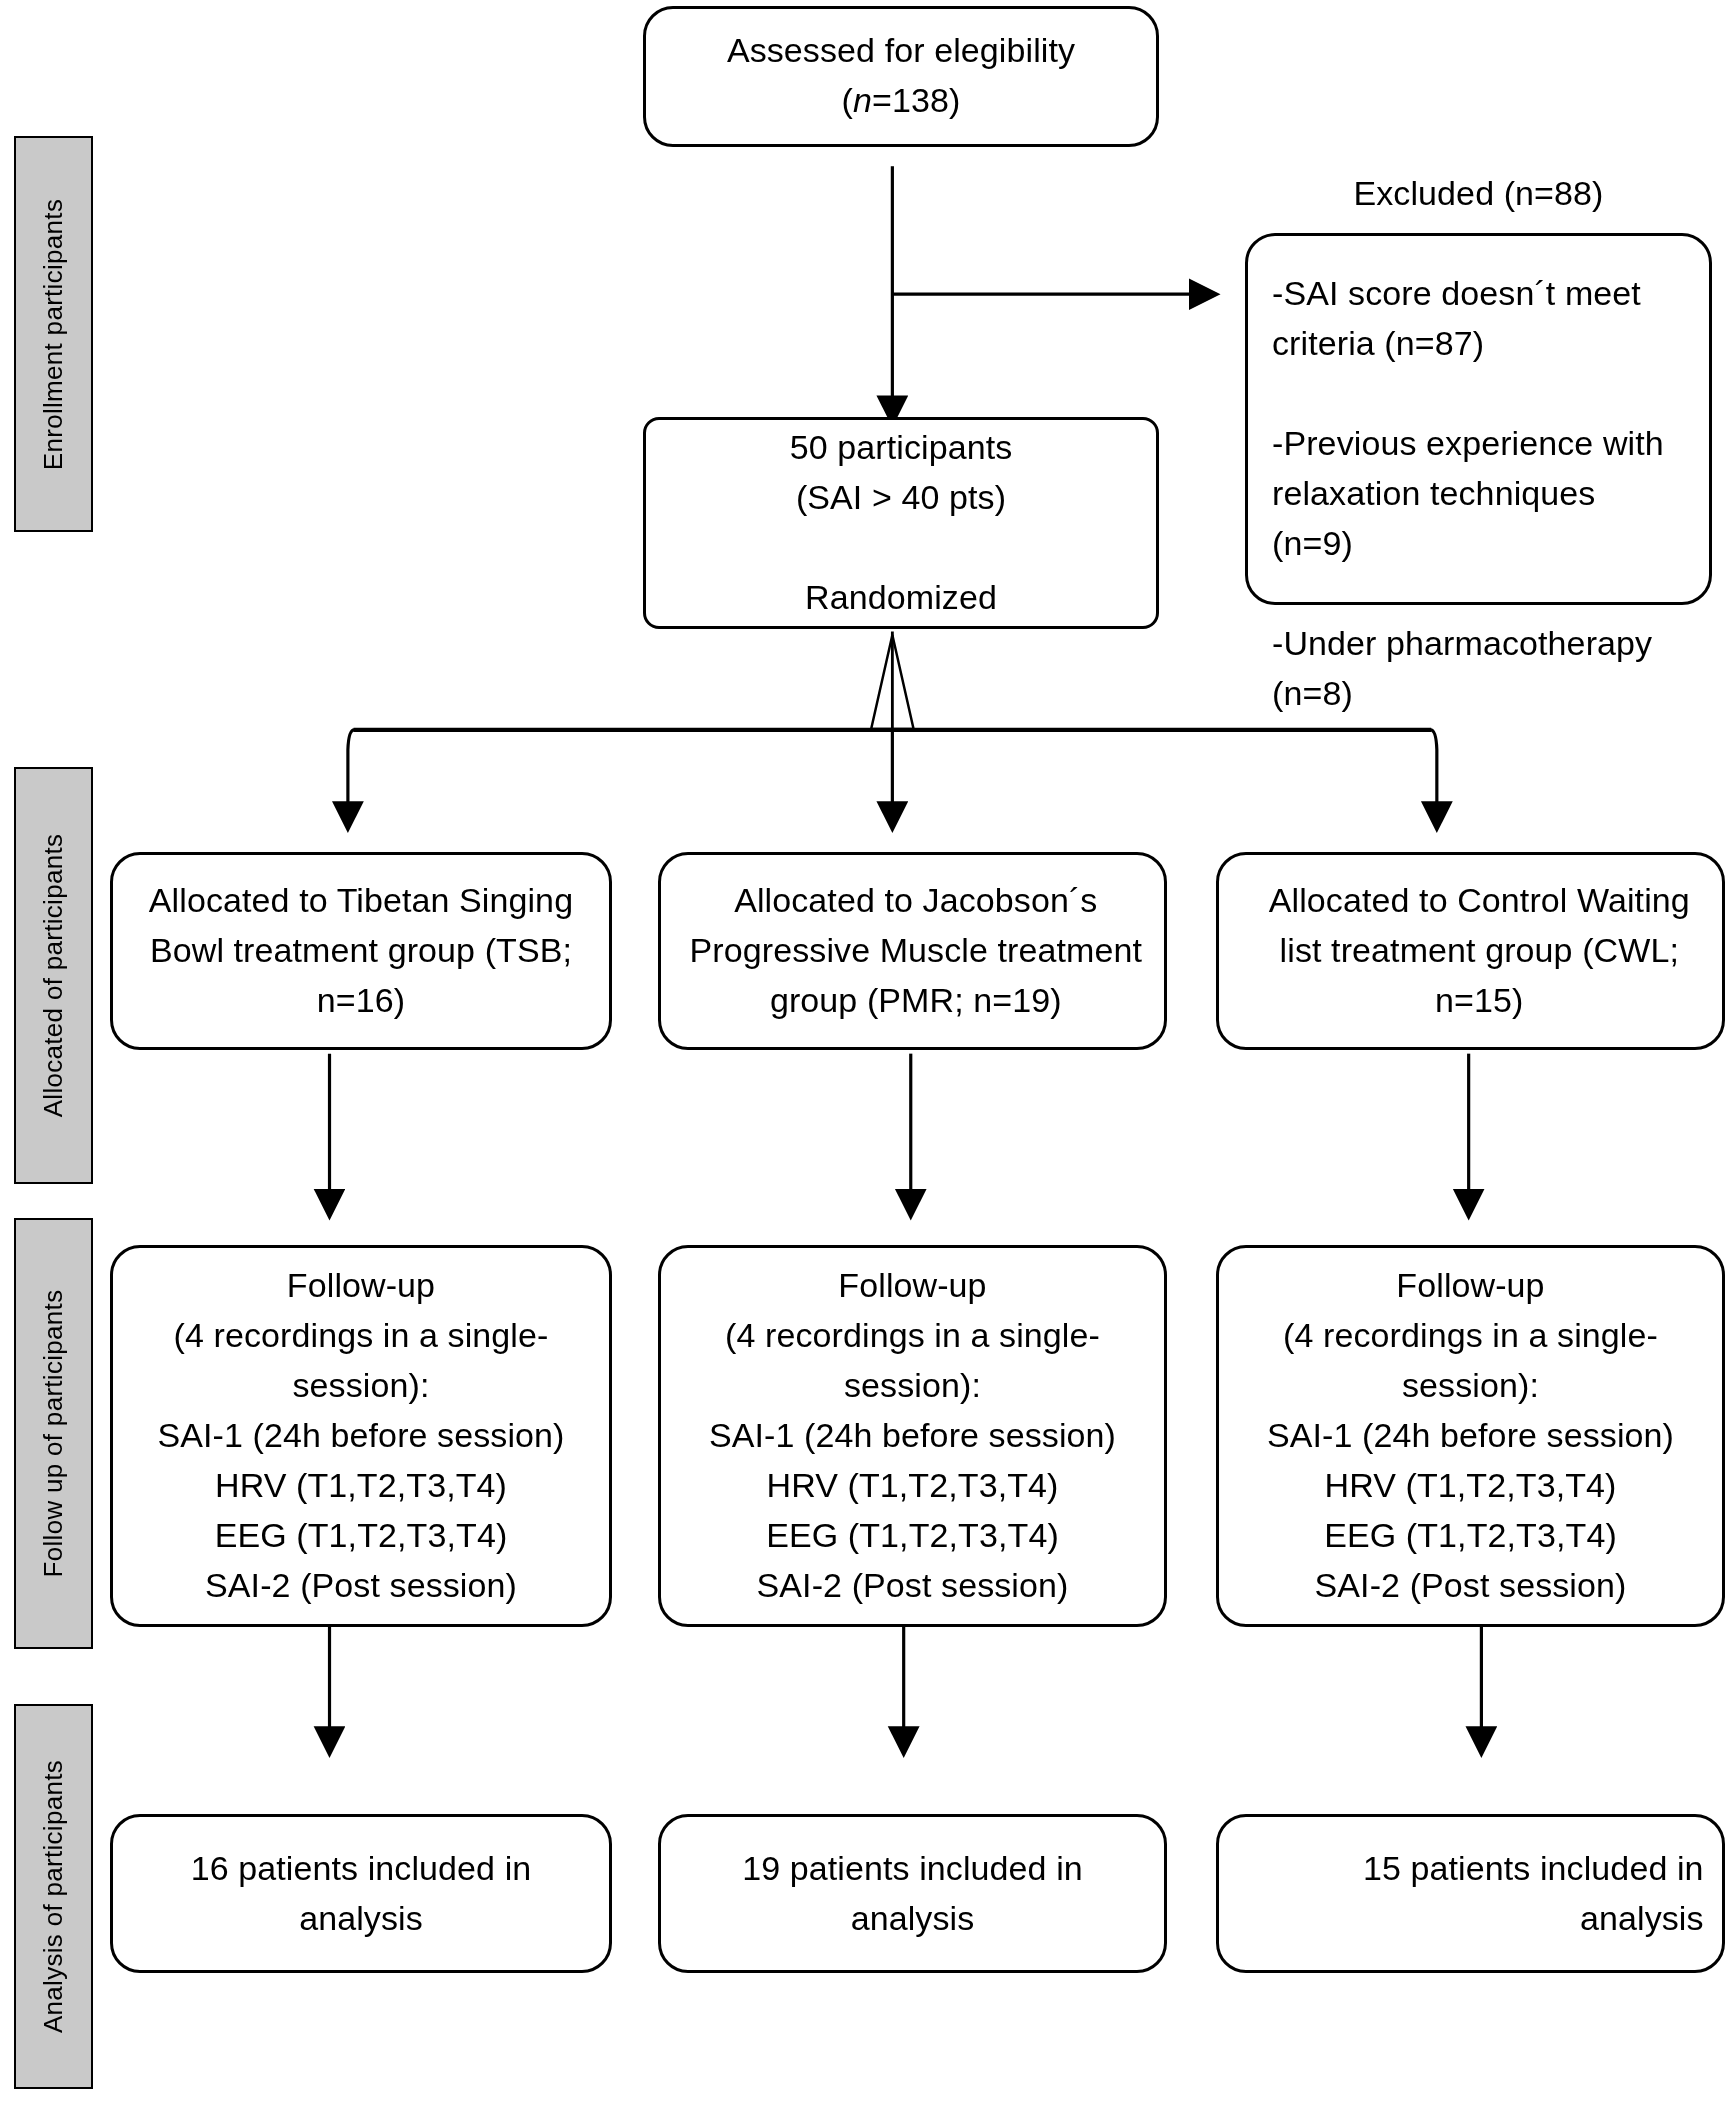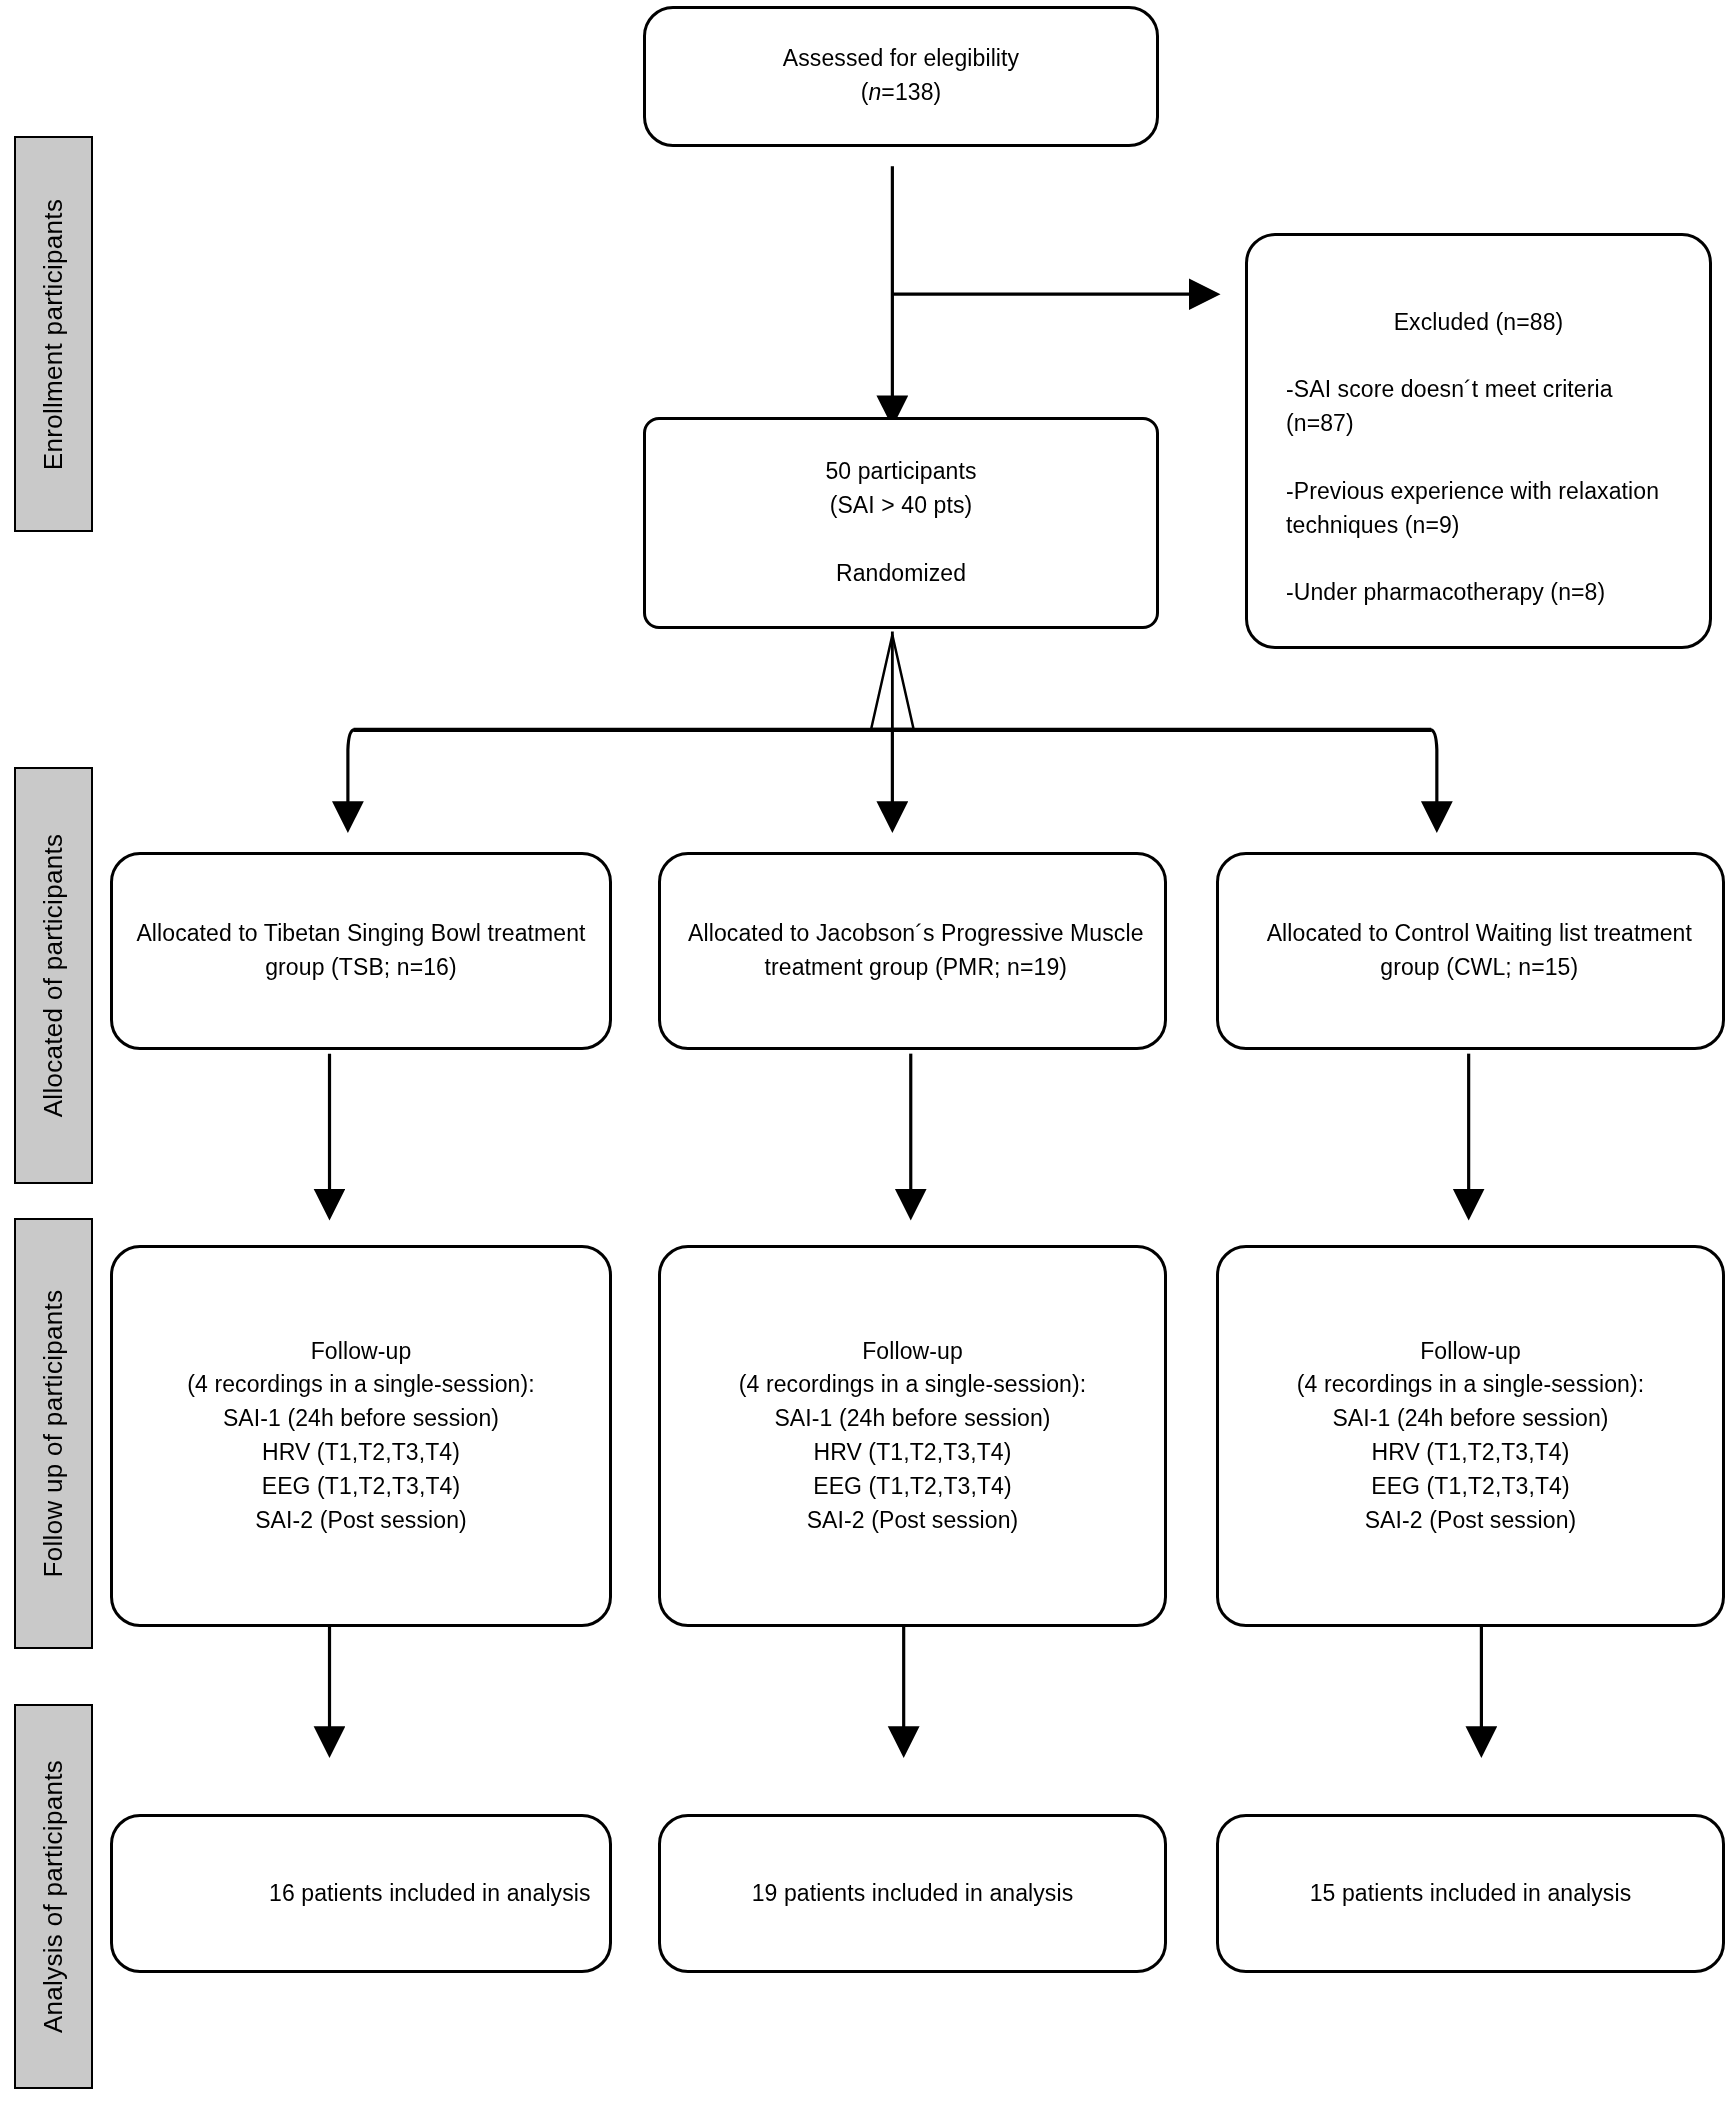--- a/index.html
+++ b/index.html
@@ -36,21 +36,21 @@
     border: 3.5px solid #000000;
     border-radius: 30px;
     background: #ffffff;
     display: flex;
     align-items: center;
     justify-content: center;
     text-align: center;
     padding: 10px 18.4px;
   }
   .node .txt {
-    font-size: 23px;
+    font-size: 34px;
     line-height: 1.47;
     letter-spacing: 0.1px;
     white-space: pre-line;
   }
   .node.align-left .txt { text-align: left; }
   .node .txt .ctr { display: block; text-align: center; }
   .node .txt i { font-style: italic; }
 
   
   .stage-tab {
@@ -117,21 +117,21 @@
   </div>
 
   <div class="stage-tab" style="left:14px; top:1704px; width:79px; height:385px;">
     <span class="stage-label">Analysis of participants</span>
   </div>
 
   <div class="node" style="left:643px; top:5.7px; width:516px; height:141px;">
     <div class="txt"><span>Assessed for elegibility</span><br><span>(</span><i>n</i><span>=138)</span></div>
   </div>
 
-  <div class="node align-left" style="left:1245px; top:233px; width:467px; height:416px; padding:14px 38px;justify-content:flex-end;">
+  <div class="node align-left" style="left:1245px; top:233px; width:467px; height:372px; padding:14px 24px;justify-content:flex-end;">
     <div class="txt" style="width:100%;">
       <span class="ctr">Excluded (n=88)</span>
       <span>-SAI score doesn´t meet criteria (n=87)</span><br>
       <span>-Previous experience with relaxation techniques (n=9)</span><br>
       <span>-Under pharmacotherapy (n=8)</span>
     </div>
   </div>
 
   <div class="node" style="left:643px; top:417px; width:516px; height:212px;border-radius:16px;">
     <div class="txt">50 participants

